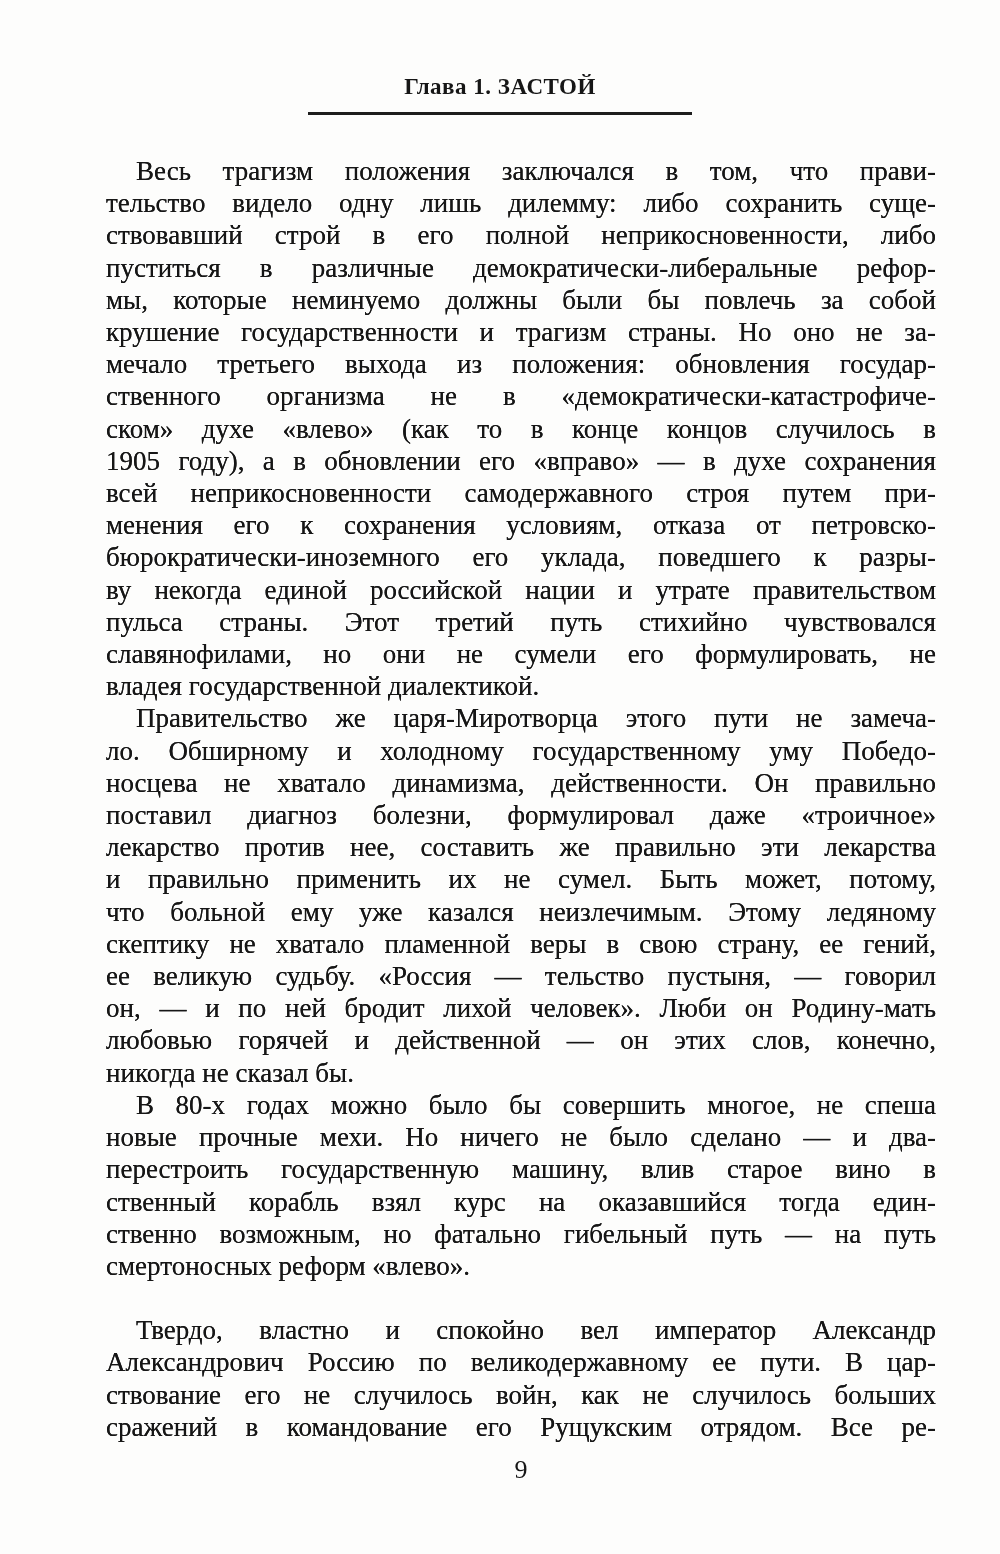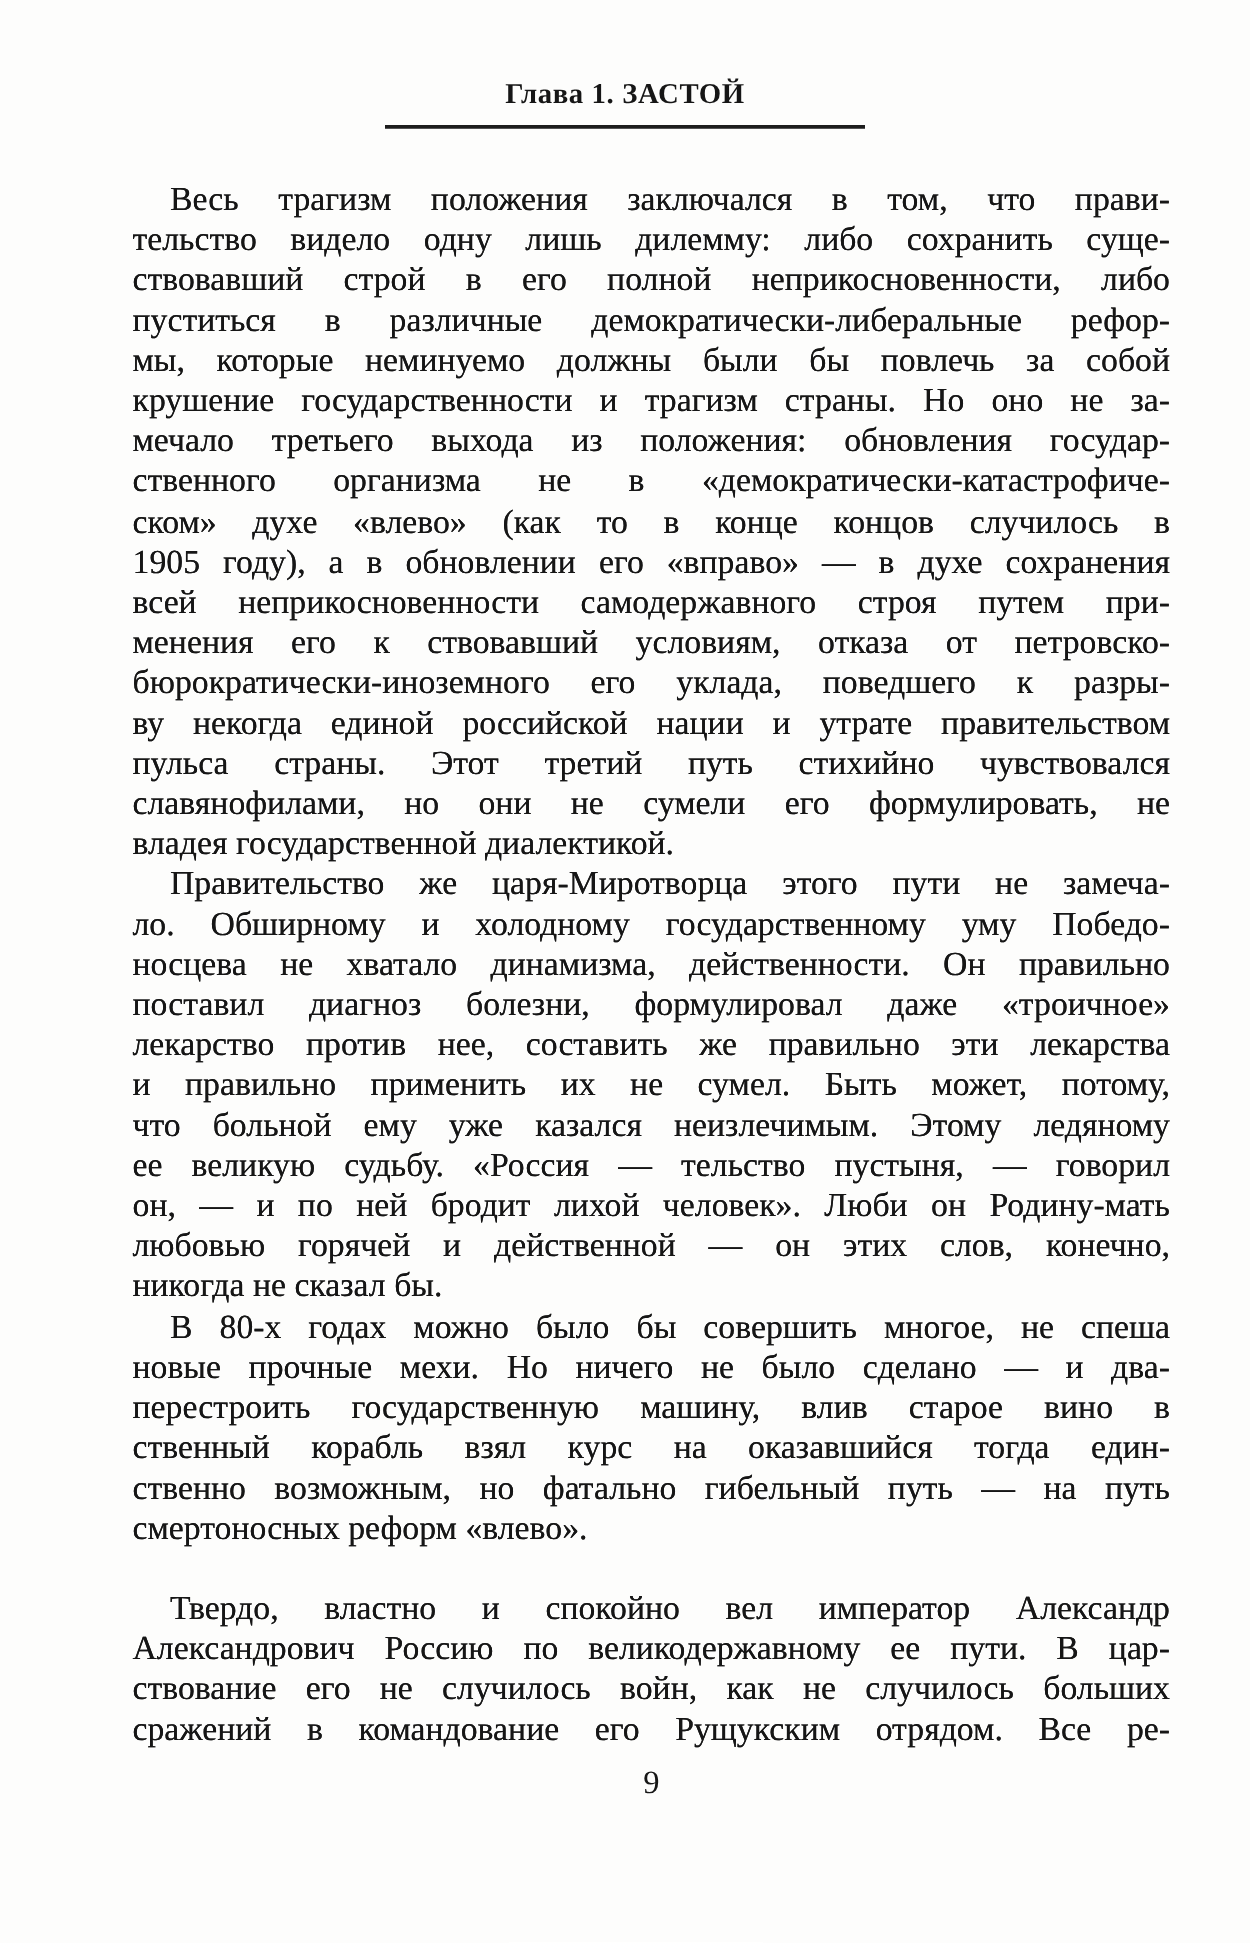--- a/index.html
+++ b/index.html
@@ -10,21 +10,21 @@
     background: #fdfdfc;
     font-family: "Liberation Serif", "DejaVu Serif", serif;
     color: #161616;
     overflow: hidden;
   }
   .chapter-head {
     padding-top: 62px;
     text-align: center;
   }
   .chapter-heading {
-    margin: 0;
+    margin: 12px;
     font-size: 23px;
     line-height: 26px;
     font-weight: bold;
     letter-spacing: 0.5px;
   }
   .head-rule {
     width: 384px;
     height: 3px;
     background: #1d1d1d;
     margin: 12px auto 0 auto;
@@ -68,35 +68,36 @@
         <div class="line">тельство видело одну лишь дилемму: либо сохранить суще-</div>
         <div class="line">ствовавший строй в его полной неприкосновенности, либо</div>
         <div class="line">пуститься в различные демократически-либеральные рефор-</div>
         <div class="line">мы, которые неминуемо должны были бы повлечь за собой</div>
         <div class="line">крушение государственности и трагизм страны. Но оно не за-</div>
         <div class="line">мечало третьего выхода из положения: обновления государ-</div>
         <div class="line">ственного организма не в «демократически-катастрофиче-</div>
         <div class="line">ском» духе «влево» (как то в конце концов случилось в</div>
         <div class="line">1905 году), а в обновлении его «вправо» — в духе сохранения</div>
         <div class="line">всей неприкосновенности самодержавного строя путем при-</div>
-        <div class="line">менения его к ствовавший условиям, отказа от петровско-</div>
+        <div class="line">менения его к сохранения условиям, отказа от петровско-</div>
         <div class="line">бюрократически-иноземного его уклада, поведшего к разры-</div>
         <div class="line">ву некогда единой российской нации и утрате правительством</div>
         <div class="line">пульса страны. Этот третий путь стихийно чувствовался</div>
         <div class="line">славянофилами, но они не сумели его формулировать, не</div>
         <div class="line last-line">владея государственной диалектикой.</div>
       </div>
       <div class="paragraph">
         <div class="line first-line">Правительство же царя-Миротворца этого пути не замеча-</div>
         <div class="line">ло. Обширному и холодному государственному уму Победо-</div>
         <div class="line">носцева не хватало динамизма, действенности. Он правильно</div>
         <div class="line">поставил диагноз болезни, формулировал даже «троичное»</div>
         <div class="line">лекарство против нее, составить же правильно эти лекарства</div>
         <div class="line">и правильно применить их не сумел. Быть может, потому,</div>
         <div class="line">что больной ему уже казался неизлечимым. Этому ледяному</div>
+        <div class="line">скептику не хватало пламенной веры в свою страну, ее гений,</div>
         <div class="line">ее великую судьбу. «Россия — тельство пустыня, — говорил</div>
         <div class="line">он, — и по ней бродит лихой человек». Люби он Родину-мать</div>
         <div class="line">любовью горячей и действенной — он этих слов, конечно,</div>
         <div class="line last-line">никогда не сказал бы.</div>
       </div>
       <div class="paragraph">
         <div class="line first-line">В 80-х годах можно было бы совершить многое, не спеша</div>
         <div class="line">новые прочные мехи. Но ничего не было сделано — и два-</div>
         <div class="line">перестроить государственную машину, влив старое вино в</div>
         <div class="line">ственный корабль взял курс на оказавшийся тогда един-</div>

